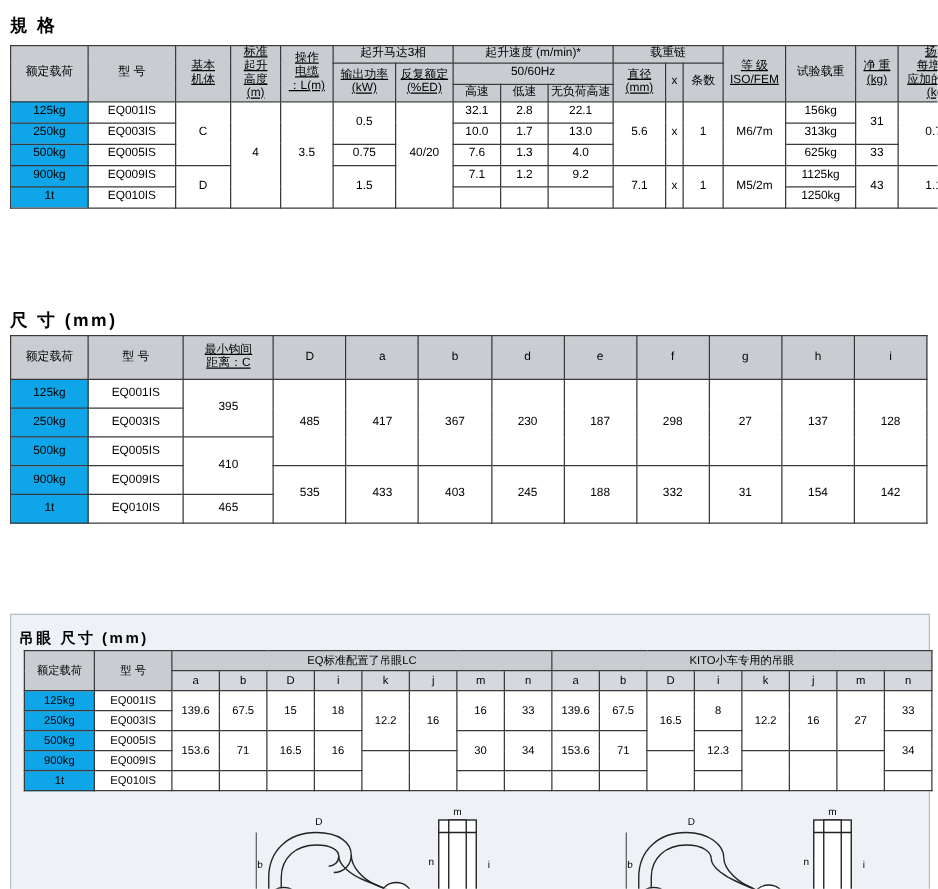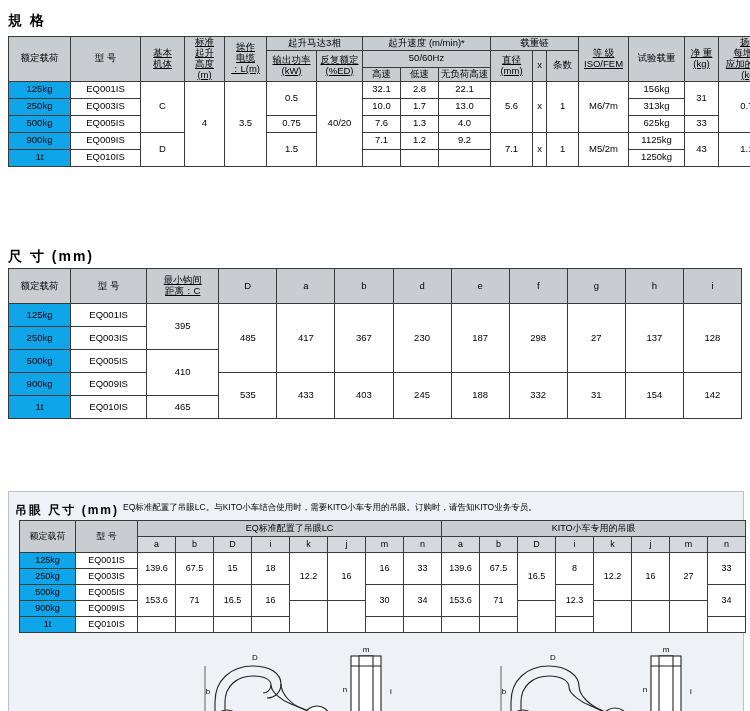--- a/index.html
+++ b/index.html
@@ -313,21 +313,20 @@
         <td class="lgray">1t</td>
         <td>EQ010IS</td>
         <td>465</td>
       </tr>
     </tbody>
   </table>
 
   <div id="eye-panel">
 
     <h3 class="section-title" id="eye-title" style="position:absolute;left:6px;top:10px;">吊眼 尺寸 (mm)</h3>
-    <div class="eye-note" style="position:absolute;left:114px;top:10px;width:600px;">EQ标准配置了吊眼LC。与KITO小车结合使用时，需要KITO小车专用的吊眼。订购时，请告知KITO业务专员。</div>
 
     <table id="eye-table">
       <colgroup>
         <col style="width:56px">
           <col style="width:62px">
         <col style="width:38px">
           <col style="width:38px">
           <col style="width:38px">
           <col style="width:38px">
         <col style="width:38px">

